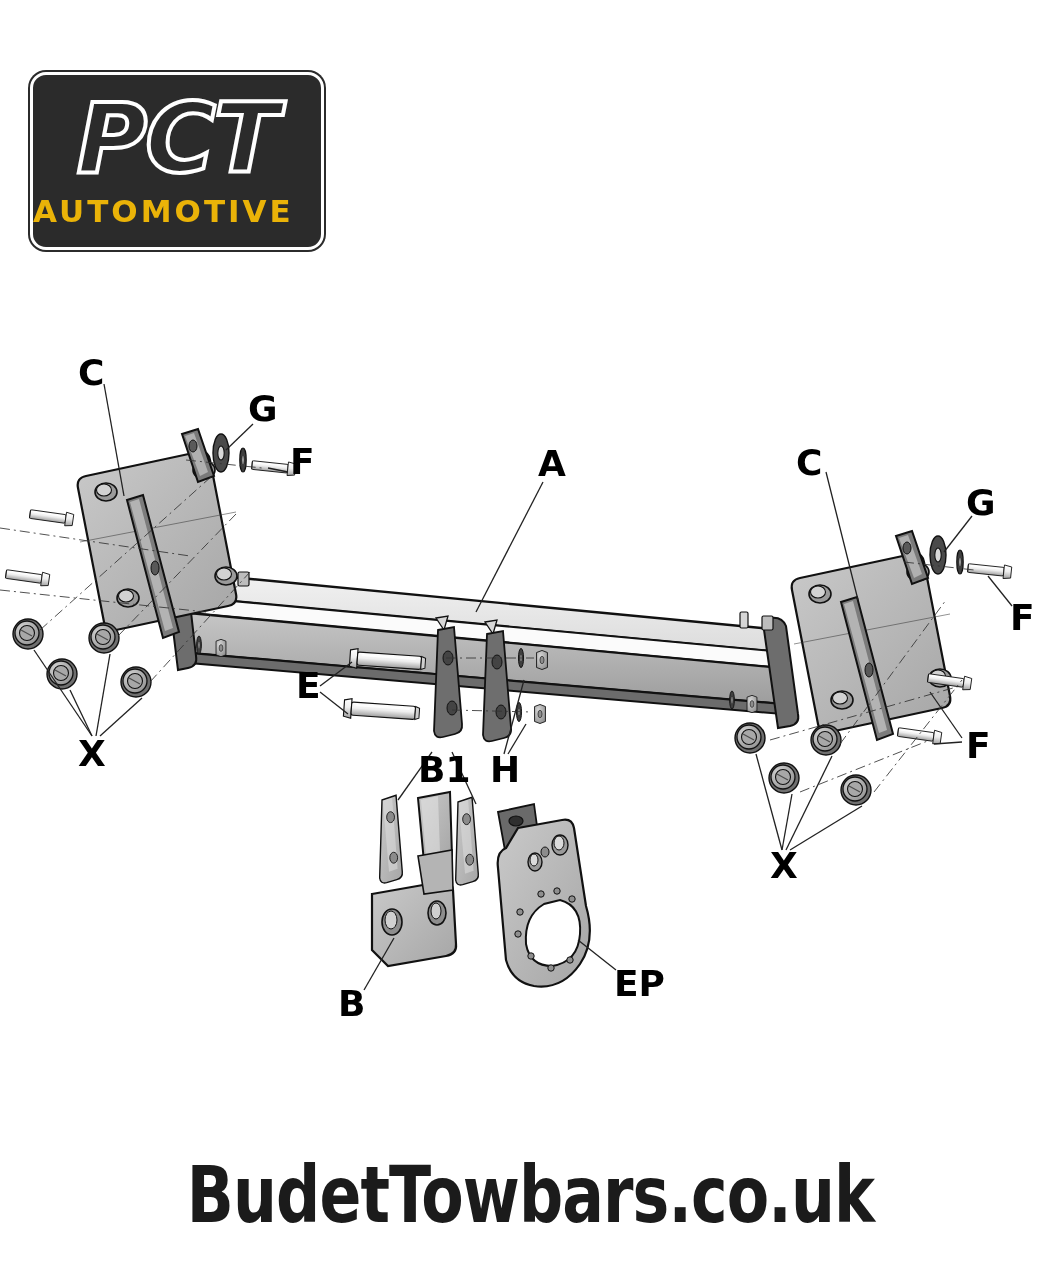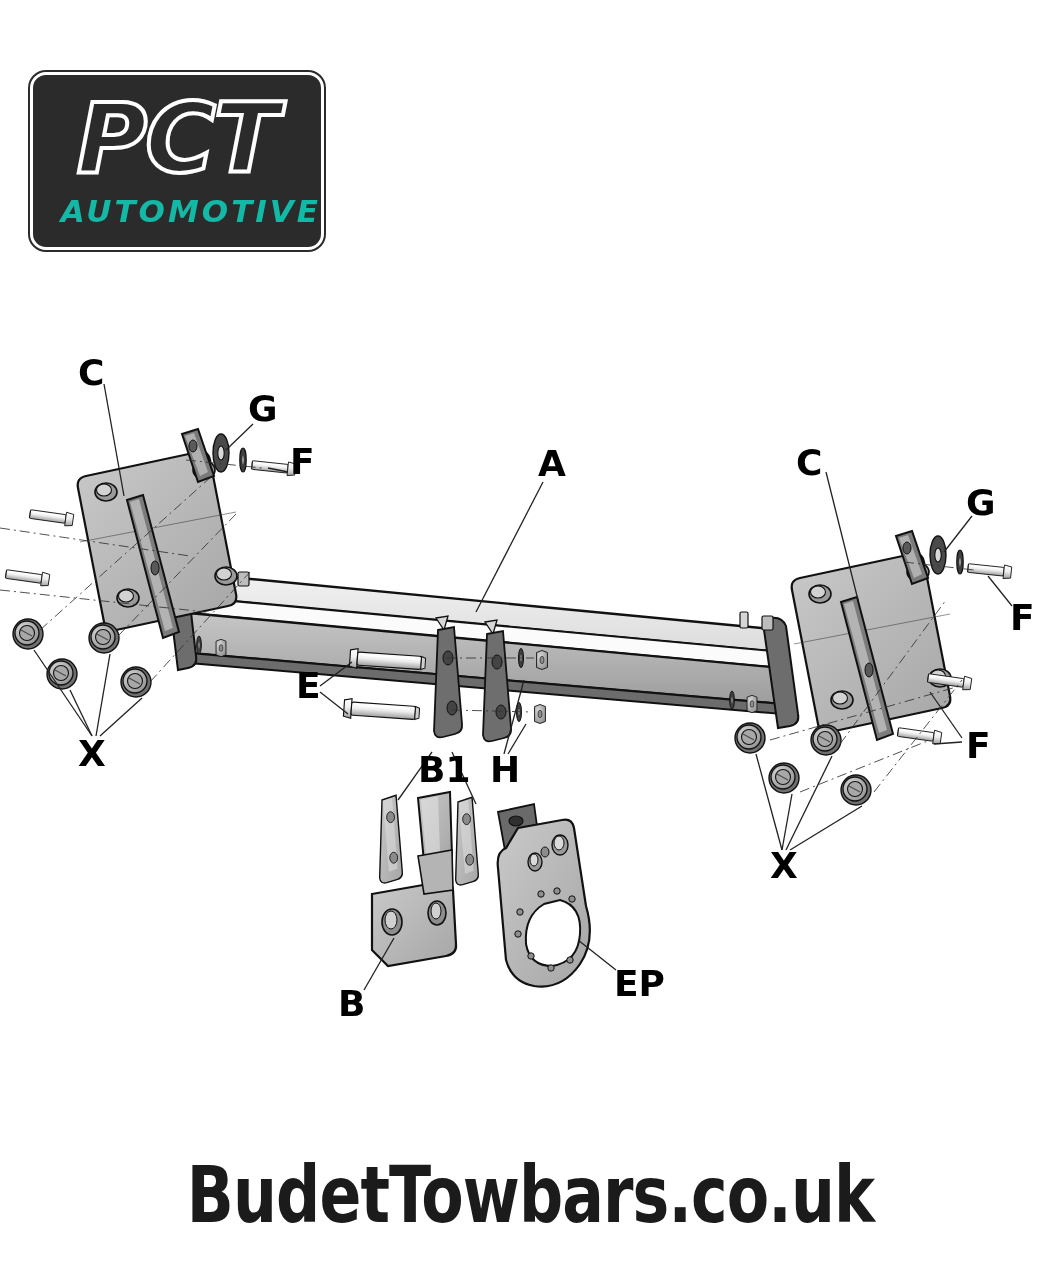--- a/index.html
+++ b/index.html
@@ -7,23 +7,23 @@
        font-family:"Liberation Sans",sans-serif;}
 
   
   #brand-logo{position:absolute;left:30px;top:72px;width:288px;height:172px;
       background:#2b2b2b;border-radius:16px;border:3px solid #ffffff;
       box-shadow:0 0 0 2px #2b2b2b;}
   #brand-logo .pct{position:absolute;left:0;right:0;top:16px;text-align:center;
       font-family:"DejaVu Sans",sans-serif;font-size:96px;font-weight:bold;
       font-style:italic;letter-spacing:-2px;color:#2b2b2b;
       -webkit-text-stroke:4px #ffffff;line-height:1;}
-  #brand-logo .auto{position:absolute;left:0;right:0;bottom:20px;text-align:right;
+  #brand-logo .auto{position:absolute;left:0;right:0;bottom:20px;text-align:left;
       font-family:"DejaVu Sans",sans-serif;font-size:31px;font-weight:bold;
-      font-style:italic;letter-spacing:3px;color:#14b8a6;line-height:1;}
+      letter-spacing:3px;color:#eab308;line-height:1;}
 
   
   #diagram-svg{position:absolute;left:0;top:300px;width:1061px;height:760px;}
 
   
   #site-wordmark{position:absolute;left:0;right:0;top:1150px;text-align:center;
       font-family:"DejaVu Sans Condensed","DejaVu Sans",sans-serif;
       font-size:78px;font-weight:bold;color:#1b1b1b;letter-spacing:-1px;
       transform:scaleX(0.88);}
 </style>

